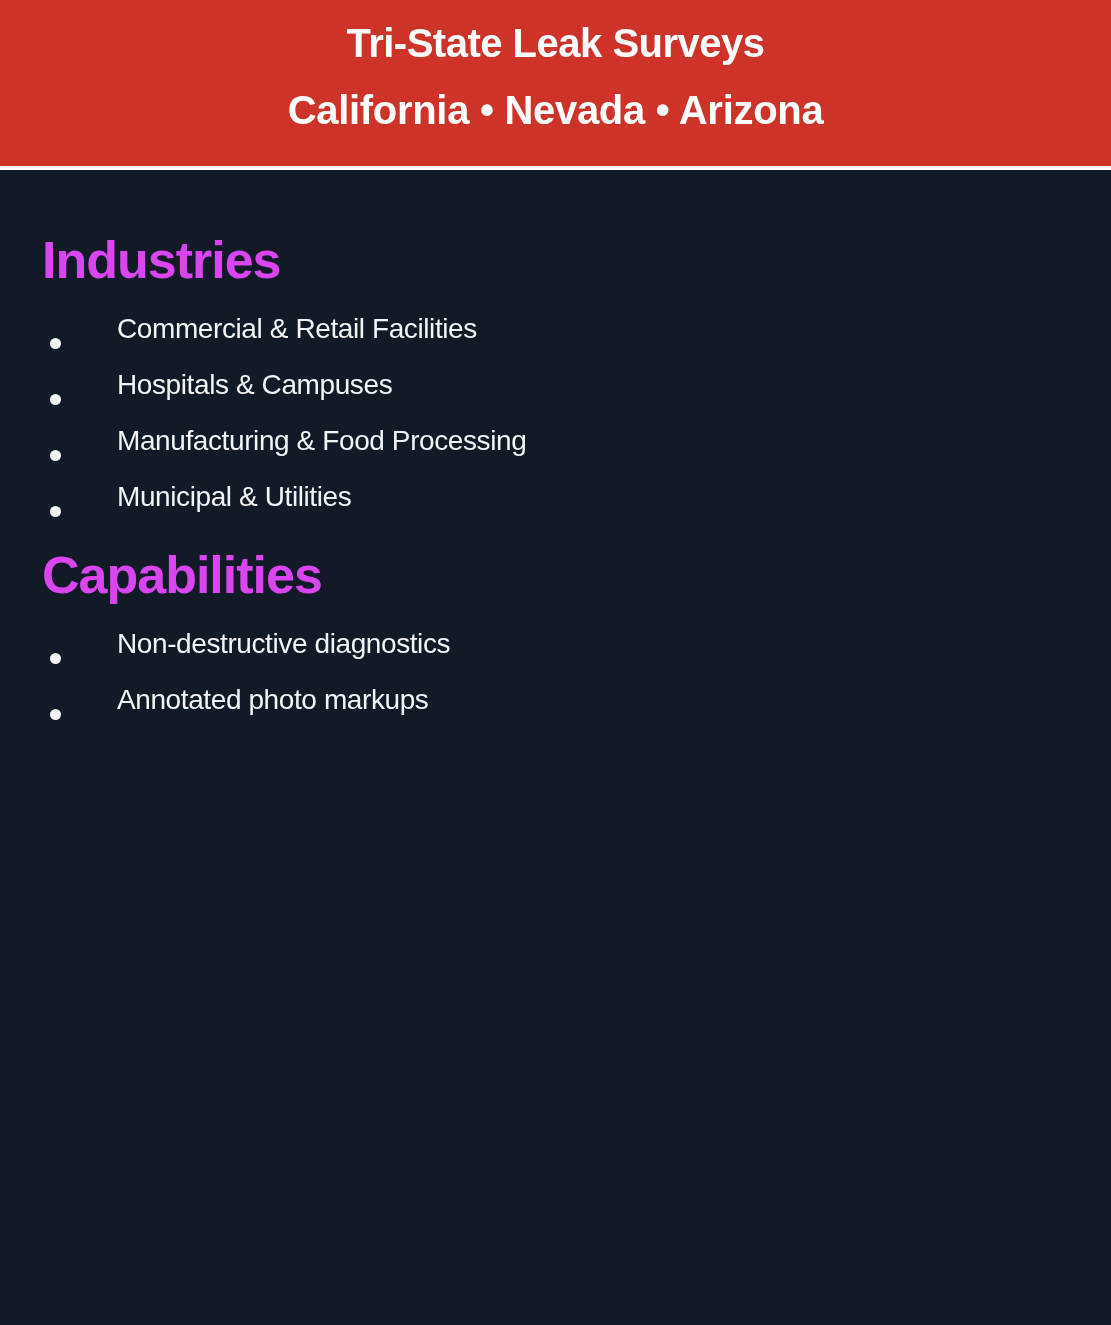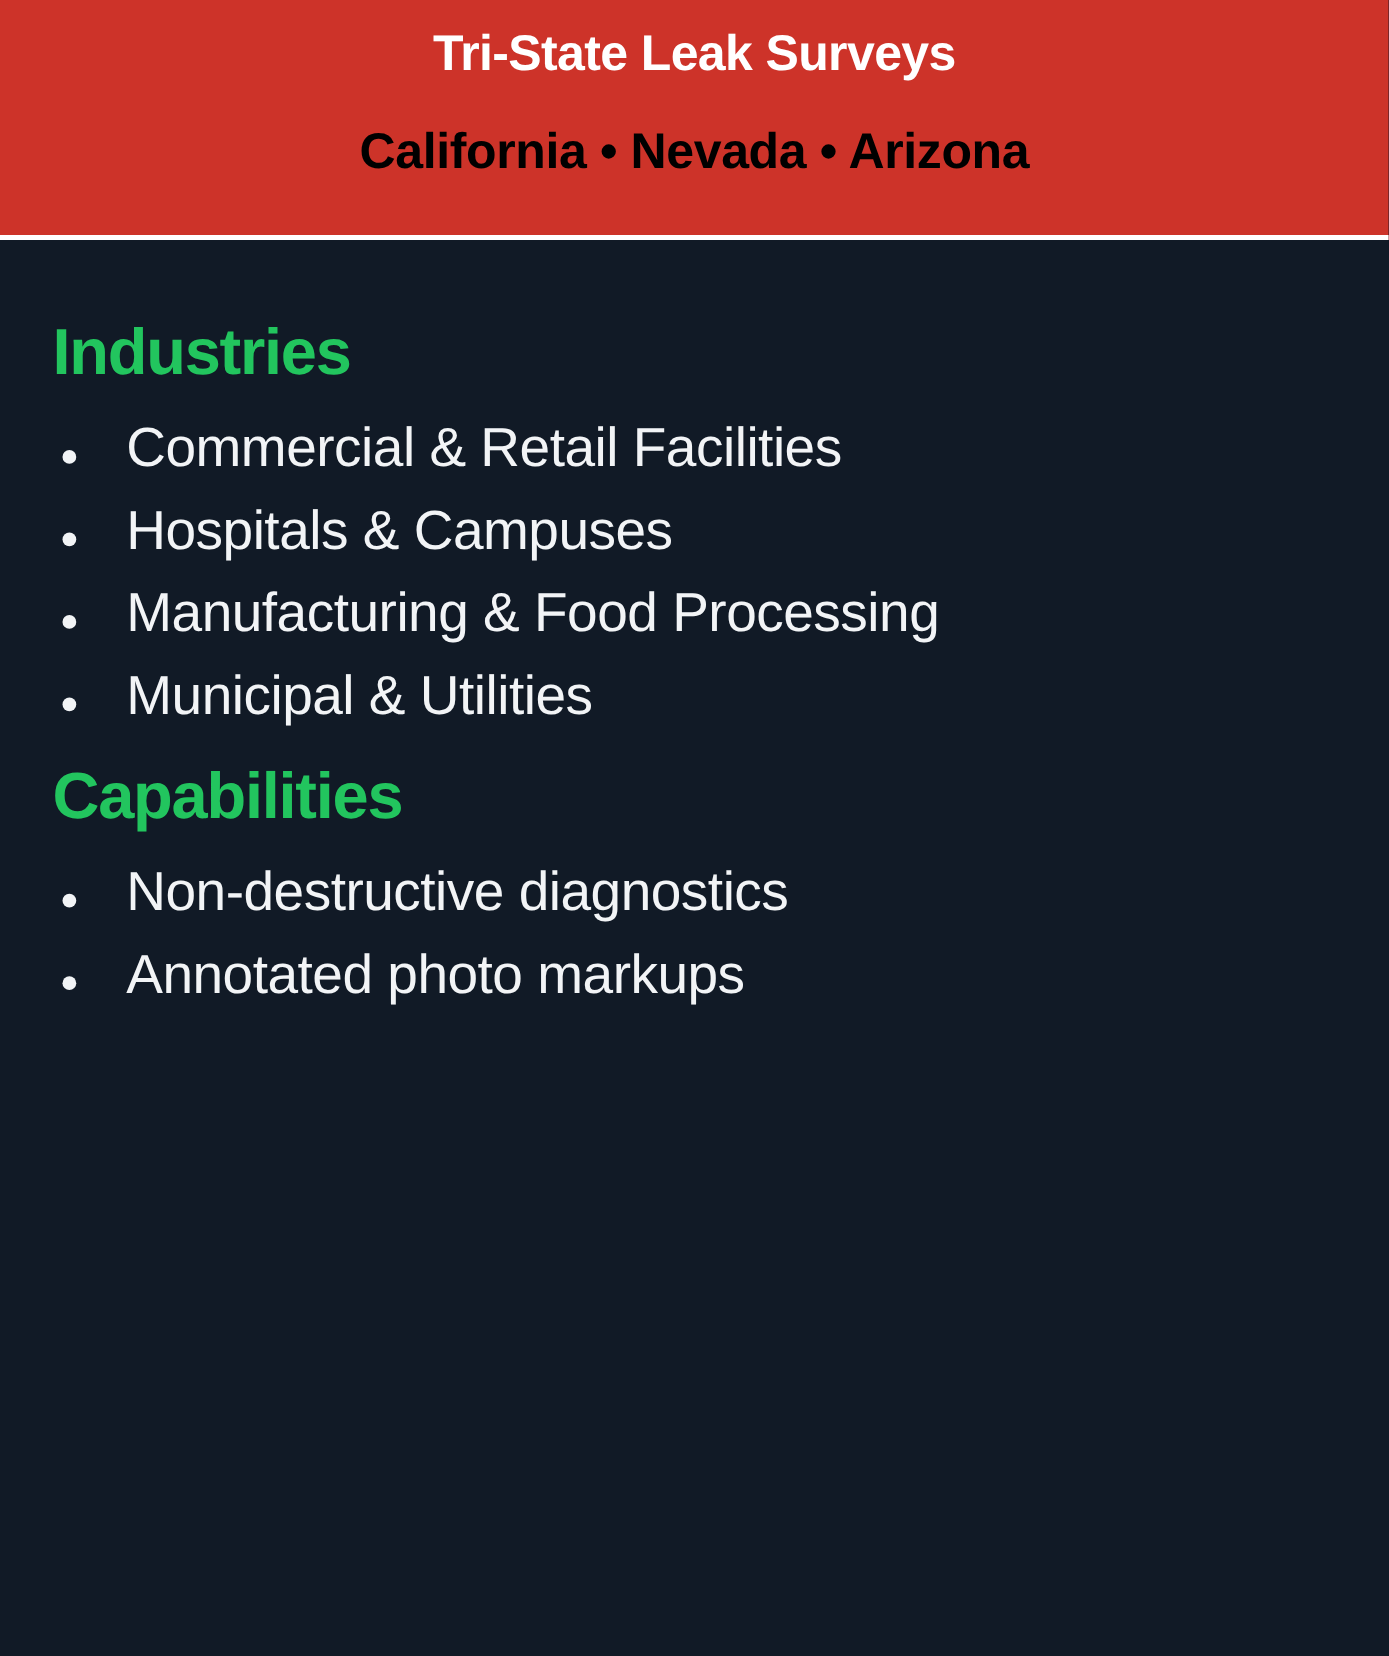--- a/index.html
+++ b/index.html
@@ -31,57 +31,58 @@
   .header-title {
     color: #ffffff;
     font-size: 40px;
     font-weight: bold;
     letter-spacing: -0.5px;
     line-height: 1.45;
     margin: 0;
     padding: 4px 0 0 0;
   }
   .header-sub {
-    color: #000000;
+    color: #ffffff;
     font-size: 40px;
     font-weight: bold;
     letter-spacing: -0.3px;
     line-height: 1.45;
-    margin: 12px;
+    margin: 1px;
     padding: 8px 0 0 0;
   }
   .body-area {
     padding: 62px 40px 0 42px;
     box-sizing: border-box;
   }
   .section-title {
-    color: #22c55e;
+    color: #d946ef;
     font-size: 52px;
     font-weight: bold;
     letter-spacing: -1px;
     margin: 0 0 26px 0;
     line-height: 1.1;
   }
   .section + .section {
     margin-top: 30px;
   }
   ul.bullets {
     list-style: none;
     margin: 0;
     padding: 0;
   }
   ul.bullets li {
     display: flex;
     align-items: flex-start;
     color: #f2f4f6;
-    font-size: 44px;
+    font-size: 28px;
     line-height: 1.0;
     padding: 0 0 0 8px;
     margin-bottom: 22px;
     letter-spacing: -0.4px;
+    gap: 16px;
   }
   ul.bullets li .dot {
     flex: 0 0 auto;
     width: 11px;
     height: 11px;
     border-radius: 50%;
     background: #f2f4f6;
     margin: 23px 40px 0 0;
   }
   ul.bullets li .txt {

